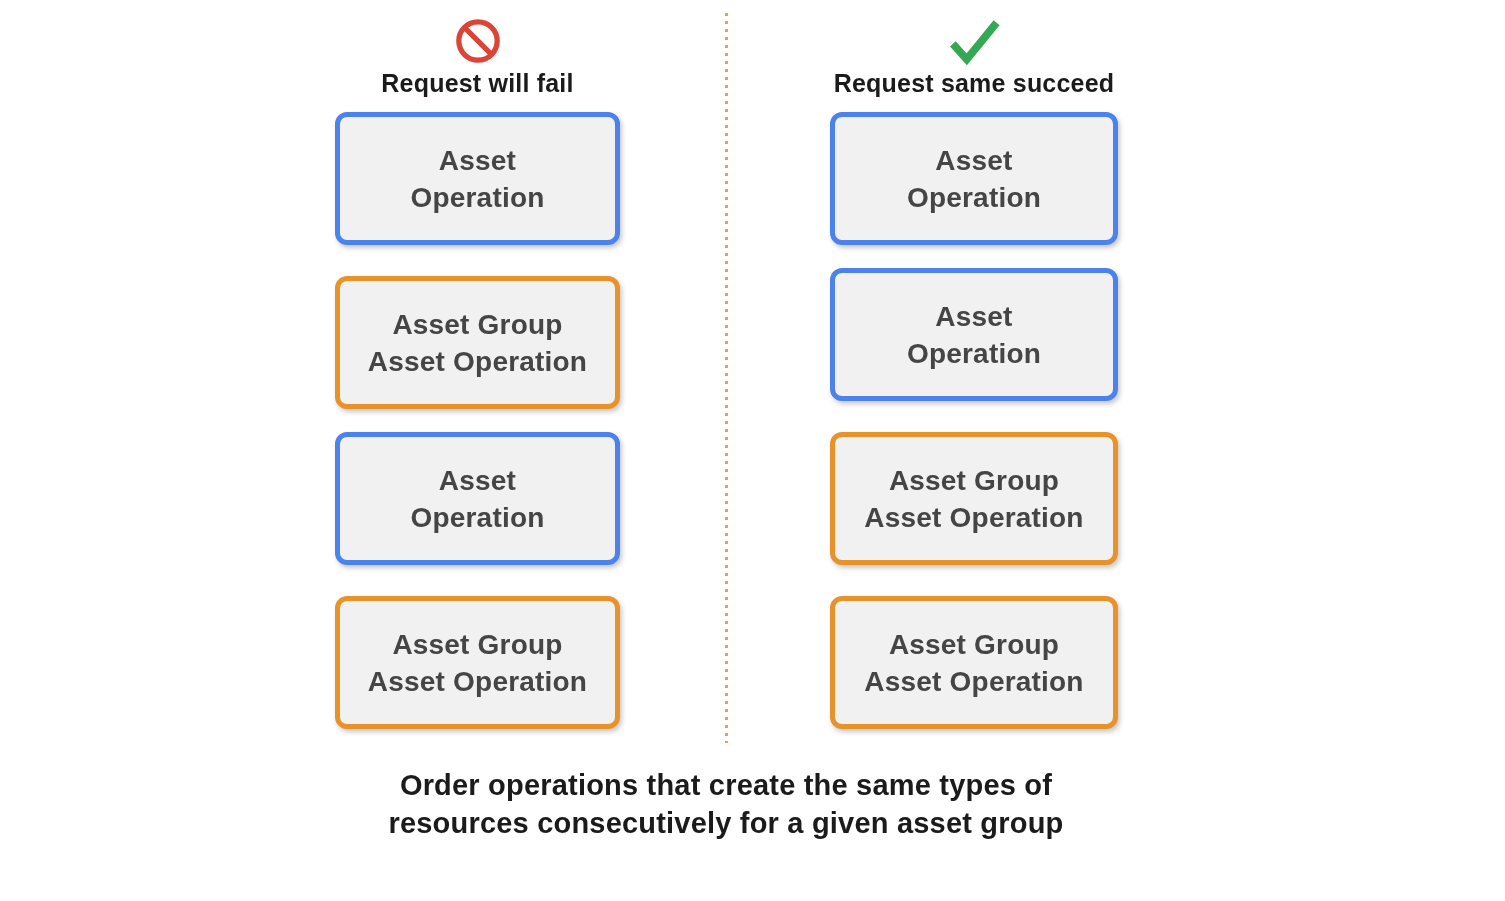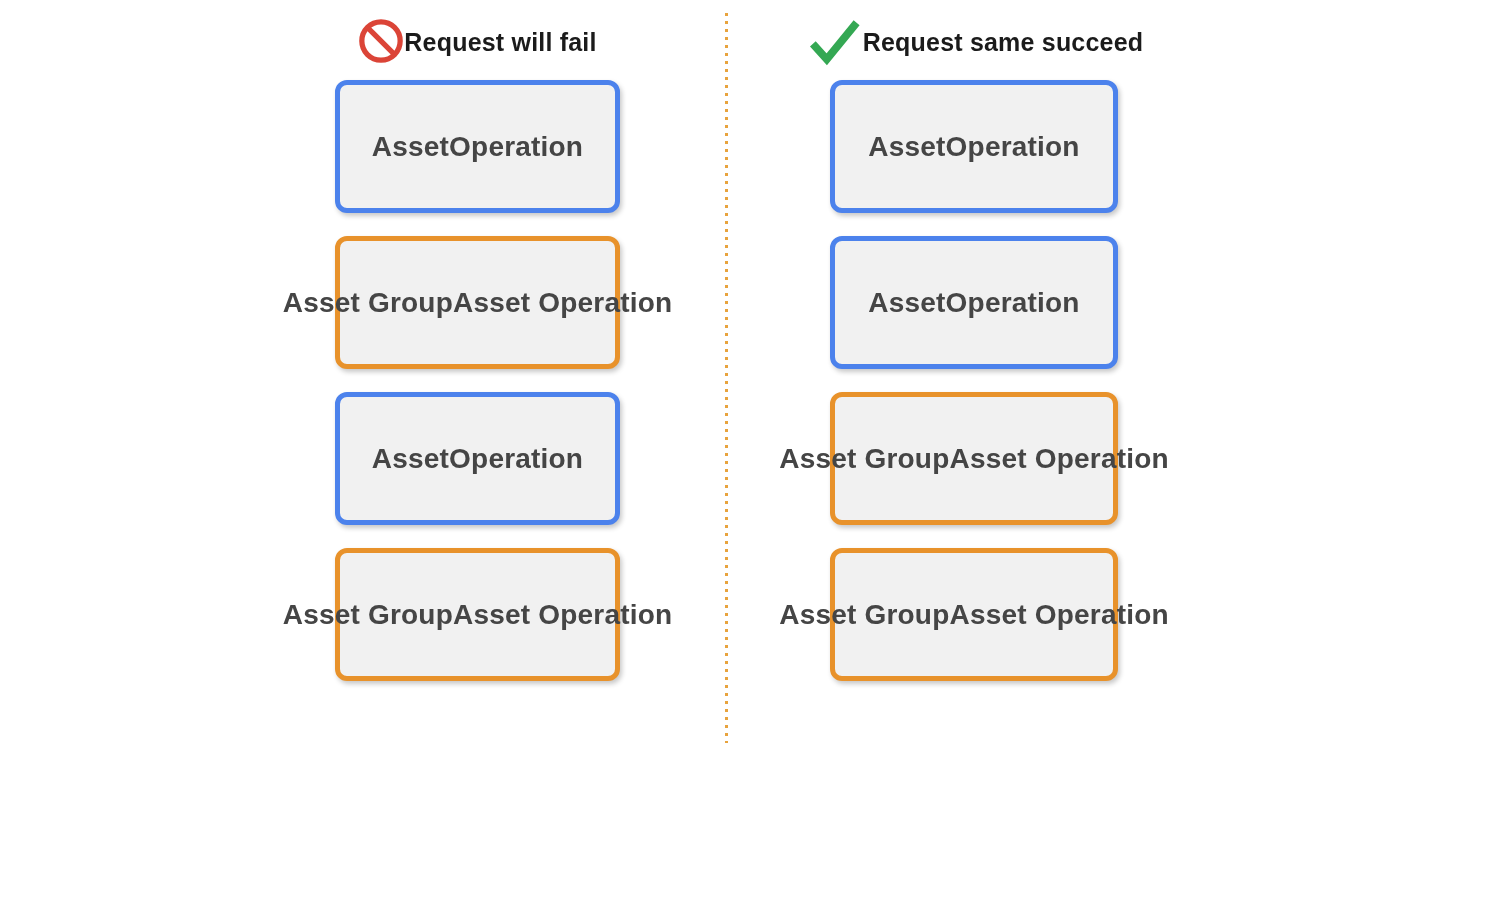--- a/index.html
+++ b/index.html
@@ -29,21 +29,21 @@
     position: absolute;
     top: 16px;
     display: flex;
     flex-direction: column;
     align-items: center;
   }
   .column.fail { left: 335px; width: 285px; }
   .column.succeed { left: 830px; width: 288px; }
   .col-header {
     display: flex;
-    flex-direction: row;
+    flex-direction: column;
     align-items: center;
   }
   .col-icon {
     height: 50px;
     display: flex;
     align-items: center;
     justify-content: center;
   }
   .col-label {
     margin-top: 3px;
@@ -61,24 +61,25 @@
     width: 100%;
   }
   .box {
     width: 100%;
     height: 133px;
     background: var(--box-fill);
     border-radius: 12px;
     border: 5px solid var(--asset-operation-border);
     box-shadow: 2px 3px 5px rgba(0,0,0,0.22);
     display: flex;
+    flex-direction: column;
     align-items: center;
     justify-content: center;
   }
-  .box.orange { border-color: var(--asset-group-border); }
+  .box.orange { border-color: var(--asset-group-border); margin-top: 8px; }
   .box-line {
     font-size: 28px;
     font-weight: 700;
     color: var(--box-text);
     line-height: 37px;
     white-space: nowrap;
     letter-spacing: 0.2px;
   }
   .divider {
     position: absolute;
@@ -164,14 +165,15 @@
         <div class="box-line">Asset Group</div>
         <div class="box-line">Asset Operation</div>
       </div>
       <div class="box orange">
         <div class="box-line">Asset Group</div>
         <div class="box-line">Asset Operation</div>
       </div>
     </div>
   </div>
 
+  <div class="caption">Order operations that create the same types of resources consecutively for a given asset group</div>
 
 </div>
 
 </body></html>

